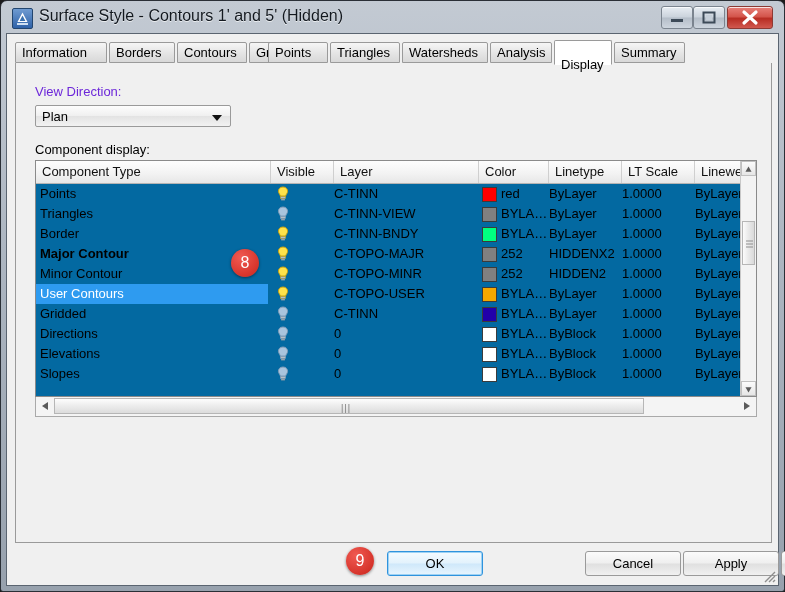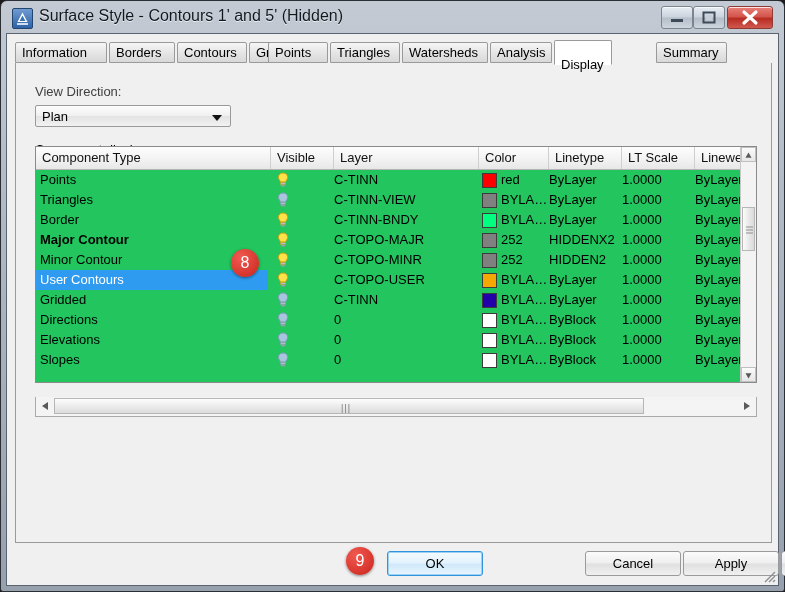--- a/index.html
+++ b/index.html
@@ -74,39 +74,39 @@
     border-bottom:1px solid #ffffff;
     padding-top:16px;
     z-index:5;
   }
   #tabpage{
     position:absolute;left:8px;top:29px;right:6px;bottom:42px;
     background:#f0f0f0;border:1px solid #9a9a9a;border-top:none;
     box-sizing:border-box;
   }
   
-  #vd-label{position:absolute;left:28px;top:50px;font-size:13px;color:#404040;}
+  #vd-label{position:absolute;left:28px;top:50px;font-size:13px;color:#6d28d9;}
   #vd-combo{
     position:absolute;left:28px;top:71px;width:196px;height:22px;
     box-sizing:border-box;
     border:1px solid #9a9a9a;border-radius:2px;
     background:linear-gradient(to bottom,#fdfdfd 0%,#f0f0f0 48%,#e3e3e3 52%,#f2f2f2 100%);
   }
   #vd-value{position:absolute;left:6px;top:3px;font-size:13px;color:#000;}
   #vd-arrow{
     position:absolute;right:8px;top:9px;
     width:0;height:0;border-left:5px solid transparent;border-right:5px solid transparent;
     border-top:6px solid #111;
   }
   #cd-label{position:absolute;left:28px;top:108px;font-size:13px;color:#000;}
   
   #grid{
-    position:absolute;left:28px;top:112px;width:722px;height:237px;
-    box-sizing:border-box;
-    border:1px solid #8a8a8a;background:#22c55e;overflow:hidden;
+    position:absolute;left:28px;top:126px;width:722px;height:237px;
+    box-sizing:border-box;
+    border:1px solid #8a8a8a;background:#0369a1;overflow:hidden;
   }
   #grid-header{
     position:relative;height:22px;
     background:linear-gradient(to bottom,#fdfdfd 0%,#f3f3f3 55%,#e7e7e7 100%);
     border-bottom:1px solid #b4b4b4;
   }
   .hcell{
     position:absolute;top:0;height:22px;
     font-size:13px;color:#111;
     padding:3px 0 0 6px;box-sizing:border-box;
@@ -228,21 +228,21 @@
     <div id="tabstrip">
       <div class="tab" style="left:0px;width:92px;">Information</div>
       <div class="tab" style="left:94px;width:66px;">Borders</div>
       <div class="tab" style="left:162px;width:70px;">Contours</div>
       <div class="tab" style="left:234px;width:53px;">Grid</div>
       <div class="tab" style="left:253px;width:60px;">Points</div>
       <div class="tab" style="left:315px;width:70px;">Triangles</div>
       <div class="tab" style="left:387px;width:86px;">Watersheds</div>
       <div class="tab" style="left:475px;width:62px;">Analysis</div>
       <div class="tab active" style="left:539px;width:58px;">Display</div>
-      <div class="tab" style="left:599px;width:71px;margin-left:42px;">Summary</div>
+      <div class="tab" style="left:599px;width:71px;">Summary</div>
     </div>
 
     <div id="tabpage"></div>
 
     <div id="vd-label">View Direction:</div>
     <div id="vd-combo">
       <span id="vd-value">Plan</span>
       <span id="vd-arrow"></span>
     </div>
 

